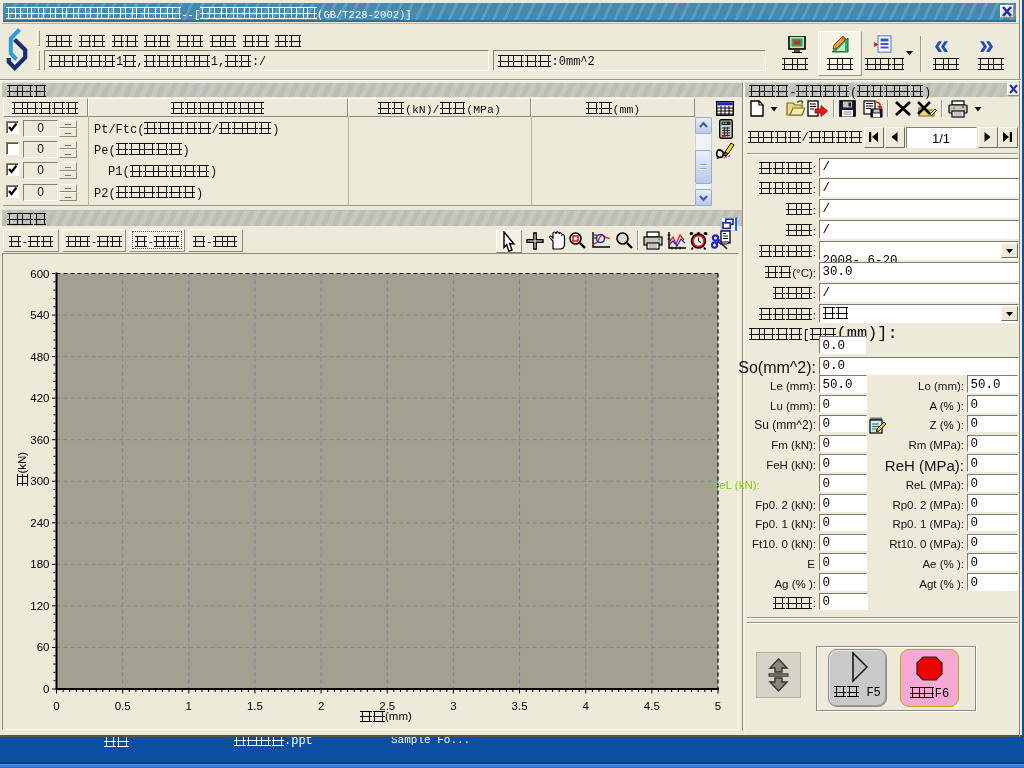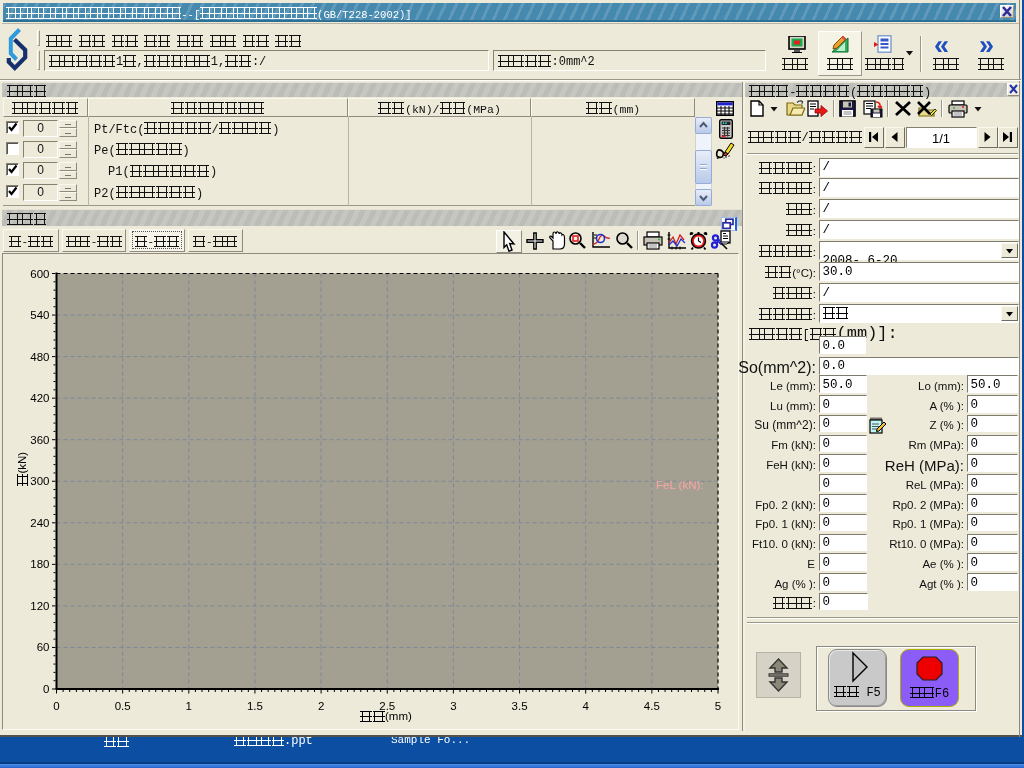--- a/index.html
+++ b/index.html
@@ -634,21 +634,21 @@
 <div class="ab" style="z-index:4;left:804px;top:417.44px;width:160px;text-align:right;font-size:13px;color:#111;white-space:nowrap"><span style="font-size:11.5px">Z (% ):</span></div>
 <div class="ab white-box mono" style="z-index:4;left:966.5px;top:414.94px;width:51px;height:17.5px;font-size:12.5px;color:#000;padding:1.5px 0 0 3px;white-space:nowrap">0</div>
 <div class="ab" style="z-index:4;left:656px;top:437.21px;width:160px;text-align:right;font-size:13px;color:#111;white-space:nowrap"><span style="font-size:11.5px">Fm (kN):</span></div>
 <div class="ab white-box mono" style="z-index:4;left:818.5px;top:434.71px;width:48px;height:17.5px;font-size:12.5px;color:#000;padding:1.5px 0 0 3px;white-space:nowrap">0</div>
 <div class="ab" style="z-index:4;left:804px;top:437.21px;width:160px;text-align:right;font-size:13px;color:#111;white-space:nowrap"><span style="font-size:11.5px">Rm (MPa):</span></div>
 <div class="ab white-box mono" style="z-index:4;left:966.5px;top:434.71px;width:51px;height:17.5px;font-size:12.5px;color:#000;padding:1.5px 0 0 3px;white-space:nowrap">0</div>
 <div class="ab" style="z-index:4;left:656px;top:456.98px;width:160px;text-align:right;font-size:13px;color:#111;white-space:nowrap"><span style="font-size:11.5px">FeH (kN):</span></div>
 <div class="ab white-box mono" style="z-index:4;left:818.5px;top:454.48px;width:48px;height:17.5px;font-size:12.5px;color:#000;padding:1.5px 0 0 3px;white-space:nowrap">0</div>
 <div class="ab" style="z-index:4;left:804px;top:456.98px;width:160px;text-align:right;font-size:13px;color:#111;white-space:nowrap"><span style="font-size:15px">ReH (MPa):</span></div>
 <div class="ab white-box mono" style="z-index:4;left:966.5px;top:454.48px;width:51px;height:17.5px;font-size:12.5px;color:#000;padding:1.5px 0 0 3px;white-space:nowrap">0</div>
-<div class="ab" style="z-index:4;left:656px;top:476.75px;width:160px;text-align:left;font-size:13px;color:#fca5a5;white-space:nowrap"><span style="font-size:11.5px">FeL (kN):</span></div>
+<div class="ab" style="z-index:4;left:656px;top:476.75px;width:160px;text-align:center;font-size:13px;color:#84cc16;white-space:nowrap"><span style="font-size:11.5px">FeL (kN):</span></div>
 <div class="ab white-box mono" style="z-index:4;left:818.5px;top:474.25px;width:48px;height:17.5px;font-size:12.5px;color:#000;padding:1.5px 0 0 3px;white-space:nowrap">0</div>
 <div class="ab" style="z-index:4;left:804px;top:476.75px;width:160px;text-align:right;font-size:13px;color:#111;white-space:nowrap"><span style="font-size:11.5px">ReL (MPa):</span></div>
 <div class="ab white-box mono" style="z-index:4;left:966.5px;top:474.25px;width:51px;height:17.5px;font-size:12.5px;color:#000;padding:1.5px 0 0 3px;white-space:nowrap">0</div>
 <div class="ab" style="z-index:4;left:656px;top:496.52px;width:160px;text-align:right;font-size:13px;color:#111;white-space:nowrap"><span style="font-size:11.5px">Fp0. 2 (kN):</span></div>
 <div class="ab white-box mono" style="z-index:4;left:818.5px;top:494.02px;width:48px;height:17.5px;font-size:12.5px;color:#000;padding:1.5px 0 0 3px;white-space:nowrap">0</div>
 <div class="ab" style="z-index:4;left:804px;top:496.52px;width:160px;text-align:right;font-size:13px;color:#111;white-space:nowrap"><span style="font-size:11.5px">Rp0. 2 (MPa):</span></div>
 <div class="ab white-box mono" style="z-index:4;left:966.5px;top:494.02px;width:51px;height:17.5px;font-size:12.5px;color:#000;padding:1.5px 0 0 3px;white-space:nowrap">0</div>
 <div class="ab" style="z-index:4;left:656px;top:516.29px;width:160px;text-align:right;font-size:13px;color:#111;white-space:nowrap"><span style="font-size:11.5px">Fp0. 1 (kN):</span></div>
 <div class="ab white-box mono" style="z-index:4;left:818.5px;top:513.79px;width:48px;height:17.5px;font-size:12.5px;color:#000;padding:1.5px 0 0 3px;white-space:nowrap">0</div>
 <div class="ab" style="z-index:4;left:804px;top:516.29px;width:160px;text-align:right;font-size:13px;color:#111;white-space:nowrap"><span style="font-size:11.5px">Rp0. 1 (MPa):</span></div>
@@ -686,17 +686,17 @@
 <path d="M21.5 38 L30 29 L25 29 L25 25 L18 25 L18 29 L13 29 Z" fill="#8A8878" stroke="#333" stroke-width="1.4"></path>
 </svg>
   </div>
 <div class="ab" style="z-index:4;left:815.5px;top:645.5px;width:160px;height:65px;border:1px solid #8E8B7E;box-shadow:inset 1px 1px 0 #FFF,1px 1px 0 #FFF"></div>
 <div class="ab" style="z-index:4;left:828px;top:648.5px;width:59px;height:58px;background:#C9C9C9;border:1px solid #8A8A8A;border-radius:9px;box-shadow:inset -1px -1px 0 #9E9E9E,inset 1px 1px 0 #E8E8E8">
     <svg width="57" height="34" viewBox="0 0 57 34" style="display:block">
       <path d="M24 3 L38 17 L24 31 Z" fill="#C2C2C2" stroke="#000" stroke-width="1.4"></path>
     </svg>
     <div style="text-align:center;font-size:12.5px;color:#000;margin-top:1px"><i class="g c12"></i><i class="g c12"></i><span class="mono" style="font-size:12px"> F5</span></div>
   </div>
-<div class="ab" style="z-index:4;left:900px;top:648.5px;width:59px;height:58px;background:#8b5cf6;border:1px solid #B0B000;border-radius:9px">
+<div class="ab" style="z-index:4;left:900px;top:648.5px;width:59px;height:58px;background:#f9a8d4;border:1px solid #B0B000;border-radius:9px">
     <svg width="57" height="36" viewBox="0 0 57 36" style="display:block">
       <path d="M22 7 L35 7 L41 13 L41 24 L35 30 L22 30 L16 24 L16 13 Z" fill="#EE0000" stroke="#222" stroke-width="1.2"></path>
     </svg>
     <div style="text-align:center;font-size:12.5px;color:#000"><i class="g c12"></i><i class="g c12"></i><span class="mono" style="font-size:12px">F6</span></div>
   </div>
 </body></html>

